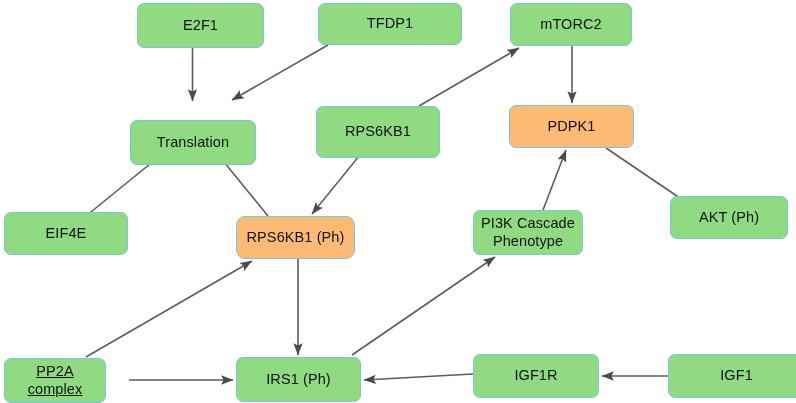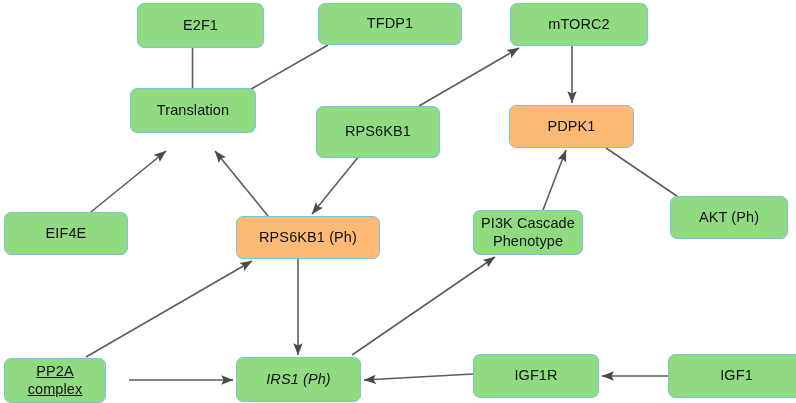--- a/index.html
+++ b/index.html
@@ -75,49 +75,49 @@
         <polyline points="668,376 602,376" fill="none" stroke="#5C5C5C" stroke-width="1.6" marker-end="url(#arrowhead)"></polyline>
       </g>
   </svg>
   <div id="nodes-group">
       <div class="node green" style="left: 129px; top: 3px; width: 127px; height: 45px; margin-left: 8px;">
         <span class="node-label">E2F1</span>
       </div>
       <div class="node green" style="left: 318px; top: 3px; width: 144px; height: 42px;">
         <span class="node-label">TFDP1</span>
       </div>
-      <div class="node green" style="left: 510px; top: 3px; width: 138px; height: 43px;">
+      <div class="node green" style="left: 510px; top: 3px; width: 122px; height: 43px;">
         <span class="node-label">mTORC2</span>
       </div>
-      <div class="node green" style="left: 130px; top: 88px; width: 126px; height: 45px;">
+      <div class="node green" style="left: 130px; top: 120px; width: 126px; height: 45px;">
         <span class="node-label">Translation</span>
       </div>
       <div class="node green" style="left: 316px; top: 106px; width: 124px; height: 52px;">
         <span class="node-label">RPS6KB1</span>
       </div>
       <div class="node pink" style="left: 509px; top: 105px; width: 125px; height: 43px;">
         <span class="node-label">PDPK1</span>
       </div>
       <div class="node green" style="left: 4px; top: 212px; width: 124px; height: 43px;">
         <span class="node-label">EIF4E</span>
       </div>
-      <div class="node pink" style="left: 236px; top: 216px; width: 144px; height: 43px;">
+      <div class="node pink" style="left: 236px; top: 216px; width: 119px; height: 43px; border-radius: 9px;">
         <span class="node-label">RPS6KB1 (Ph)</span>
       </div>
       <div class="node green" style="left: 473px; top: 210px; width: 110px; height: 45px;">
         <span class="node-label">PI3K Cascade
 Phenotype</span>
       </div>
       <div class="node green" style="left: 670px; top: 196px; width: 118px; height: 43px;">
         <span class="node-label">AKT (Ph)</span>
       </div>
       <div class="node green" style="left: 4px; top: 358px; width: 102px; height: 45px; text-decoration: underline;">
         <span class="node-label">PP2A complex</span>
       </div>
-      <div class="node green" style="left: 236px; top: 357px; width: 125px; height: 45px; font-style: italic;">
+      <div class="node green" style="left: 236px; top: 357px; width: 125px; height: 45px;">
         <span class="node-label">IRS1 (Ph)</span>
       </div>
       <div class="node green" style="left: 473px; top: 354px; width: 126px; height: 44px;">
         <span class="node-label">IGF1R</span>
       </div>
       <div class="node green" style="left: 668px; top: 354px; width: 137px; height: 44px;">
         <span class="node-label">IGF1</span>
       </div>
     </div>
 </div>

